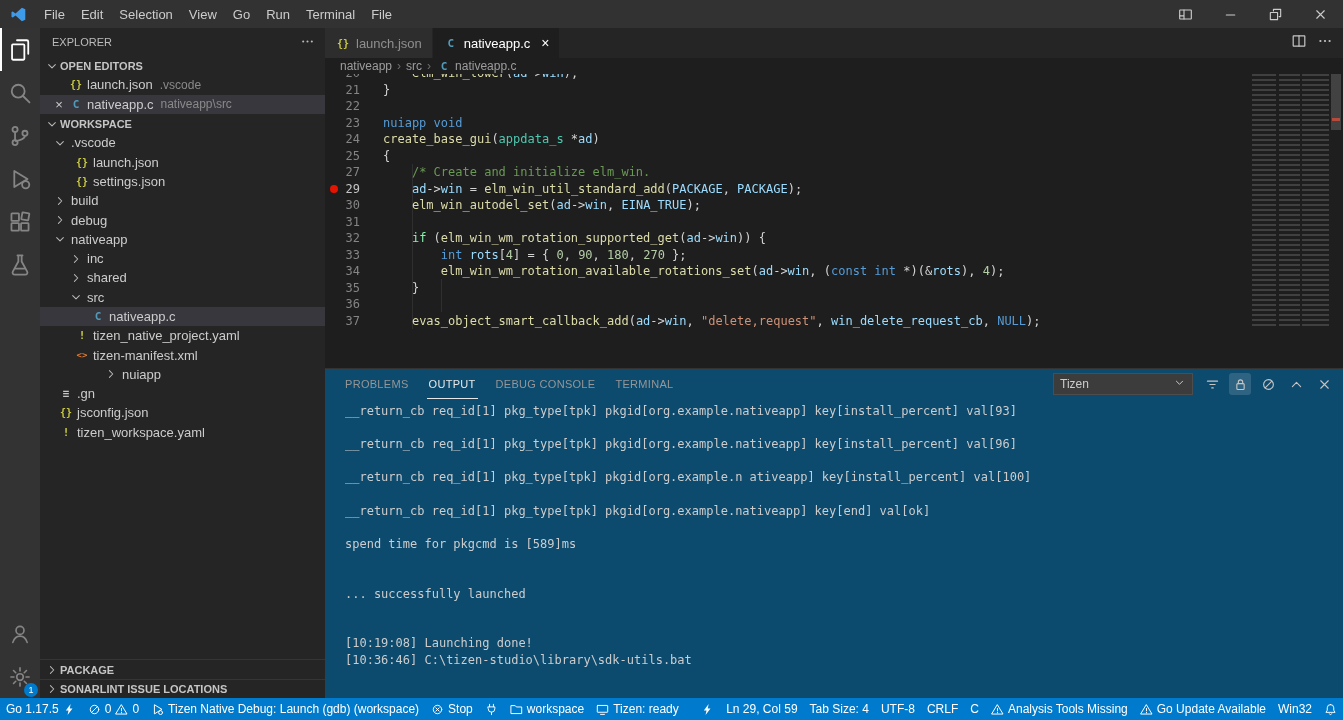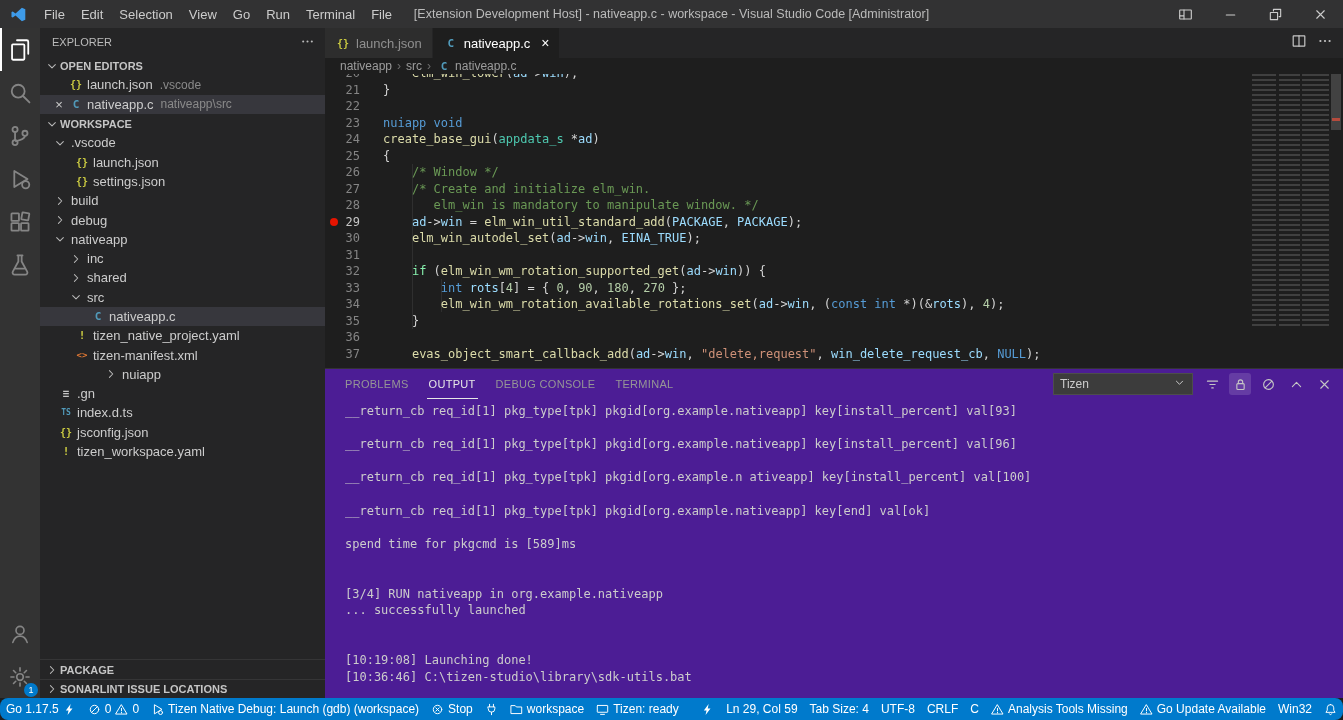--- a/index.html
+++ b/index.html
@@ -80,41 +80,41 @@
     background-image:
       repeating-linear-gradient(90deg, transparent 0px, transparent 24px, #1e1e1e 24px, #1e1e1e 27px,
         transparent 27px, transparent 48px, #1e1e1e 48px, #1e1e1e 50px, transparent 50px, transparent 77px),
       repeating-linear-gradient(180deg, rgba(185,185,185,0.22) 0px, rgba(185,185,185,0.22) 2px,
         transparent 2px, transparent 5px); }
   #scrollbar { position:absolute; top:0; right:0; width:14px; height:100%; }
   #scroll-thumb { position:absolute; top:0; left:2px; right:2px; height:56px; background:rgba(121,121,121,0.4); }
   #bp-mark { position:absolute; top:44px; left:3px; right:3px; height:3px; background:rgba(229,80,60,0.7); }
 
   
-  #panel { position:absolute; left:0; right:0; bottom:0; height:330px; background:#4c1d95;
+  #panel { position:absolute; left:0; right:0; bottom:0; height:330px; background:#0c4a6e;
            border-top:1px solid #333333; }
   #panel-header { height:30px; display:flex; justify-content:space-between; align-items:center; padding:0 8px 0 18px; }
   #panel-tabs { display:flex; gap:16px; height:100%; }
   .ptab { display:flex; align-items:center; font-size:11px; letter-spacing:0.3px; color:#969696;
           border-bottom:1px solid transparent; padding:0 2px; }
   .ptab.active { color:#e7e7e7; border-bottom-color:#e7e7e7; }
   #panel-actions { display:flex; align-items:center; gap:8px; color:#c5c5c5; }
   #channel-select { width:140px; height:22px; background:#3c3c3c; border:1px solid #4d4d4d;
                     display:flex; align-items:center; justify-content:space-between; padding:0 6px;
                     font-size:12px; color:#cccccc; }
   .pact { display:flex; align-items:center; justify-content:center; width:22px; height:22px; border-radius:3px; }
   .pact.toggled { background:rgba(255,255,255,0.14); }
   #output { position:absolute; top:30px; bottom:0; left:0; right:0; padding:4px 0 0 20px;
             font-family:"DejaVu Sans Mono", monospace; font-size:12px; line-height:16.6px; color:#cccccc; }
   .out-line { height:16.6px; white-space:pre; }
 
   
   #statusbar { position:absolute; left:0; right:0; bottom:0; height:22px; background:#007acc;
                display:flex; justify-content:space-between; align-items:center; color:#ffffff;
-               font-size:12px; z-index:6;border-radius:8px; }
+               font-size:12px; z-index:6; }
   #status-left, #status-right { display:flex; height:100%; align-items:center; }
   .sb-item { display:flex; align-items:center; gap:4px; padding:0 6px; height:100%; white-space:nowrap; }
 </style>
 </head>
 <body>
 
 <div id="app">
 
   <header id="titlebar">
     <span id="logo">
@@ -127,21 +127,20 @@
     <nav id="menubar">
         <div class="menu-item">File</div>
         <div class="menu-item">Edit</div>
         <div class="menu-item">Selection</div>
         <div class="menu-item">View</div>
         <div class="menu-item">Go</div>
         <div class="menu-item">Run</div>
         <div class="menu-item">Terminal</div>
         <div class="menu-item">File</div>
       </nav>
-    <div id="window-title">[Extension Development Host] - nativeapp.c - workspace - Visual Studio Code [Administrator]</div>
     <div id="window-controls">
         <div class="wc-btn">
           <span class="ic">
             <svg viewBox="0 0 16 16" width="15" height="15" fill="none" stroke="currentColor" stroke-width="1.2" stroke-linecap="round" stroke-linejoin="round">
               <rect x="1.8" y="3.2" width="12.4" height="9.6" rx="0.5"></rect>
               <path d="M6.4 3.2v9.6M1.8 9.4h4.6"></path>
             </svg>
           </span>
         </div>
         <div class="wc-btn">
@@ -369,24 +368,20 @@
               <path d="M6.2 4.2L10 8l-3.8 3.8"></path>
             </svg>
           </span>
           <span class="t-label">nuiapp</span>
         </div>
         <div class="tree-row" style="padding-left: 18px;">
           <span class="ficon" style="color: rgb(197, 197, 197); font-size: 11px;">≡</span>
           <span class="t-label">.gn</span>
         </div>
         <div class="tree-row" style="padding-left: 18px;">
-          <span class="ficon" style="color: rgb(81, 154, 186); font-size: 8px;">TS</span>
-          <span class="t-label">index.d.ts</span>
-        </div>
-        <div class="tree-row" style="padding-left: 18px;">
           <span class="ficon" style="color: rgb(203, 203, 65); font-size: 10px;">{}</span>
           <span class="t-label">jsconfig.json</span>
         </div>
         <div class="tree-row" style="padding-left: 18px;">
           <span class="ficon" style="color: rgb(203, 203, 65); font-size: 11px;">!</span>
           <span class="t-label">tizen_workspace.yaml</span>
         </div>
       </div>
     <div id="sidebar-spacer"></div>
     <div id="sidebar-bottom">
@@ -475,30 +470,22 @@
           </div>
           <div class="code-row">
             <span class="gut">24</span>
             <span class="code-text"><span class="tk-f">create_base_gui</span><span class="tk-p">(</span><span class="tk-t">appdata_s</span><span class="tk-p"> *</span><span class="tk-v">ad</span><span class="tk-p">)</span></span>
           </div>
           <div class="code-row">
             <span class="gut">25</span>
             <span class="code-text"><span class="tk-p">{</span></span>
           </div>
           <div class="code-row">
-            <span class="gut">26</span>
-            <span class="code-text"><span class="tk-p">    </span><span class="tk-m">/* Window */</span></span>
-          </div>
-          <div class="code-row">
             <span class="gut">27</span>
             <span class="code-text"><span class="tk-p">    </span><span class="tk-m">/* Create and initialize elm_win.</span></span>
-          </div>
-          <div class="code-row">
-            <span class="gut">28</span>
-            <span class="code-text"><span class="tk-p">    </span><span class="tk-m">   elm_win is mandatory to manipulate window. */</span></span>
           </div>
           <div class="code-row cur">
             <span class="bp"></span>
             <span class="gut">29</span>
             <span class="code-text"><span class="tk-p">    </span><span class="tk-v">ad</span><span class="tk-p">-&gt;</span><span class="tk-v">win</span><span class="tk-p"> = </span><span class="tk-f">elm_win_util_standard_add</span><span class="tk-p">(</span><span class="tk-v">PACKAGE</span><span class="tk-p">, </span><span class="tk-v">PACKAGE</span><span class="tk-p">);</span></span>
           </div>
           <div class="code-row">
             <span class="gut">30</span>
             <span class="code-text"><span class="tk-p">    </span><span class="tk-f">elm_win_autodel_set</span><span class="tk-p">(</span><span class="tk-v">ad</span><span class="tk-p">-&gt;</span><span class="tk-v">win</span><span class="tk-p">, </span><span class="tk-v">EINA_TRUE</span><span class="tk-p">);</span></span>
           </div>
@@ -601,21 +588,20 @@
           <div class="out-line"></div>
           <div class="out-line">__return_cb req_id[1] pkg_type[tpk] pkgid[org.example.nativeapp] key[install_percent] val[96]</div>
           <div class="out-line"></div>
           <div class="out-line">__return_cb req_id[1] pkg_type[tpk] pkgid[org.example.n ativeapp] key[install_percent] val[100]</div>
           <div class="out-line"></div>
           <div class="out-line">__return_cb req_id[1] pkg_type[tpk] pkgid[org.example.nativeapp] key[end] val[ok]</div>
           <div class="out-line"></div>
           <div class="out-line">spend time for pkgcmd is [589]ms</div>
           <div class="out-line"></div>
           <div class="out-line"></div>
-          <div class="out-line">[3/4] RUN nativeapp in org.example.nativeapp</div>
           <div class="out-line">... successfully launched</div>
           <div class="out-line"></div>
           <div class="out-line"></div>
           <div class="out-line">[10:19:08] Launching done!</div>
           <div class="out-line">[10:36:46] C:\tizen-studio\library\sdk-utils.bat</div>
         </div>
     </div>
   </main>
 
   <footer id="statusbar" style="background: rgb(0, 122, 204);">

